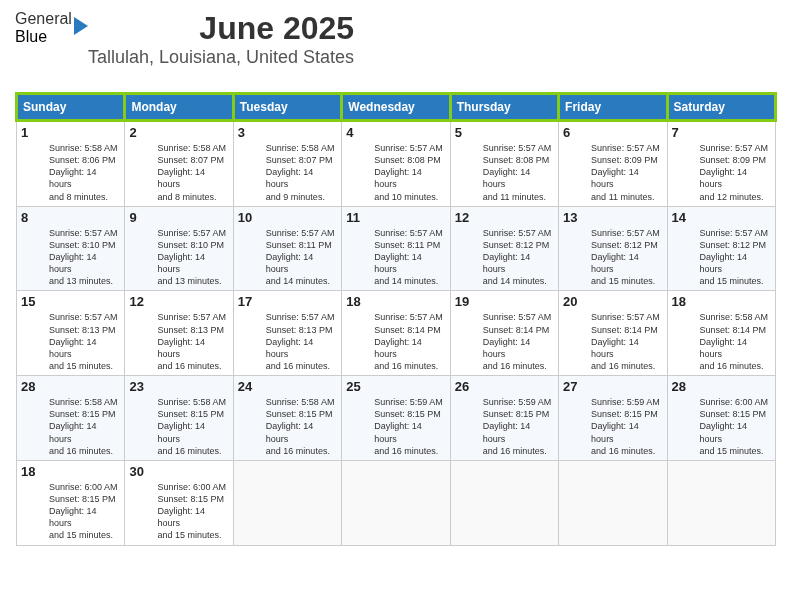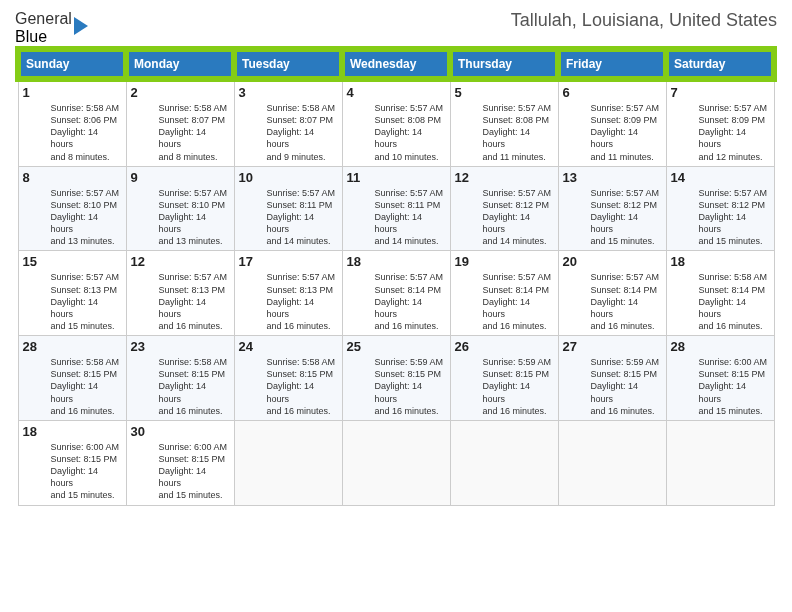--- a/index.html
+++ b/index.html
@@ -11,23 +11,22 @@
       overflow: hidden;
     }
     .page {
       width: 792px;
       height: 612px;
       background: #fff;
       padding: 10px 15px;
     }
     .header {
       display: flex;
-      justify-content: space-between;
       align-items: flex-start;
-      margin-bottom: 0;
+      margin-bottom: 24px;
     }
     .logo {
       display: flex;
       flex-direction: column;
       align-items: flex-start;
     }
     .logo-general { color: #333; }
     .logo-blue { color: #000000; }
     .title-block {
       text-align: right;
@@ -46,21 +45,21 @@
       border-collapse: collapse;
       font-size: 10px;
     }
     .calendar thead th {
       background-color: #2a7abf;
       color: #fff;
       text-align: left;
       padding: 5px 5px;
       font-size: 12px;
       font-weight: bold;
-      border: 6px solid #84cc16;
+      border: 3px solid #84cc16;
     }
     .calendar tbody td {
       border: 1px solid #ccc;
       vertical-align: top;
       padding: 3px 4px;
       width: calc(100% / 7);
       height: 80px;
       background: #fff;
     }
     .calendar tbody tr:nth-child(even) td {
@@ -104,20 +103,21 @@
     <div class="logo">
       <div class="logo-wrapper">
         <div>
           <span class="logo-general">General</span><br>
           <span class="logo-blue">Blue</span>
         </div>
         <div class="logo-arrow"></div>
       </div>
     </div>
     <div class="title-block">
+      <div class="month-title">June 2025</div>
       <div class="location">Tallulah, Louisiana, United States</div>
     </div>
   </div>
 
   <table class="calendar">
     <thead>
       <tr>
         <th>Sunday</th>
         <th>Monday</th>
         <th>Tuesday</th>

